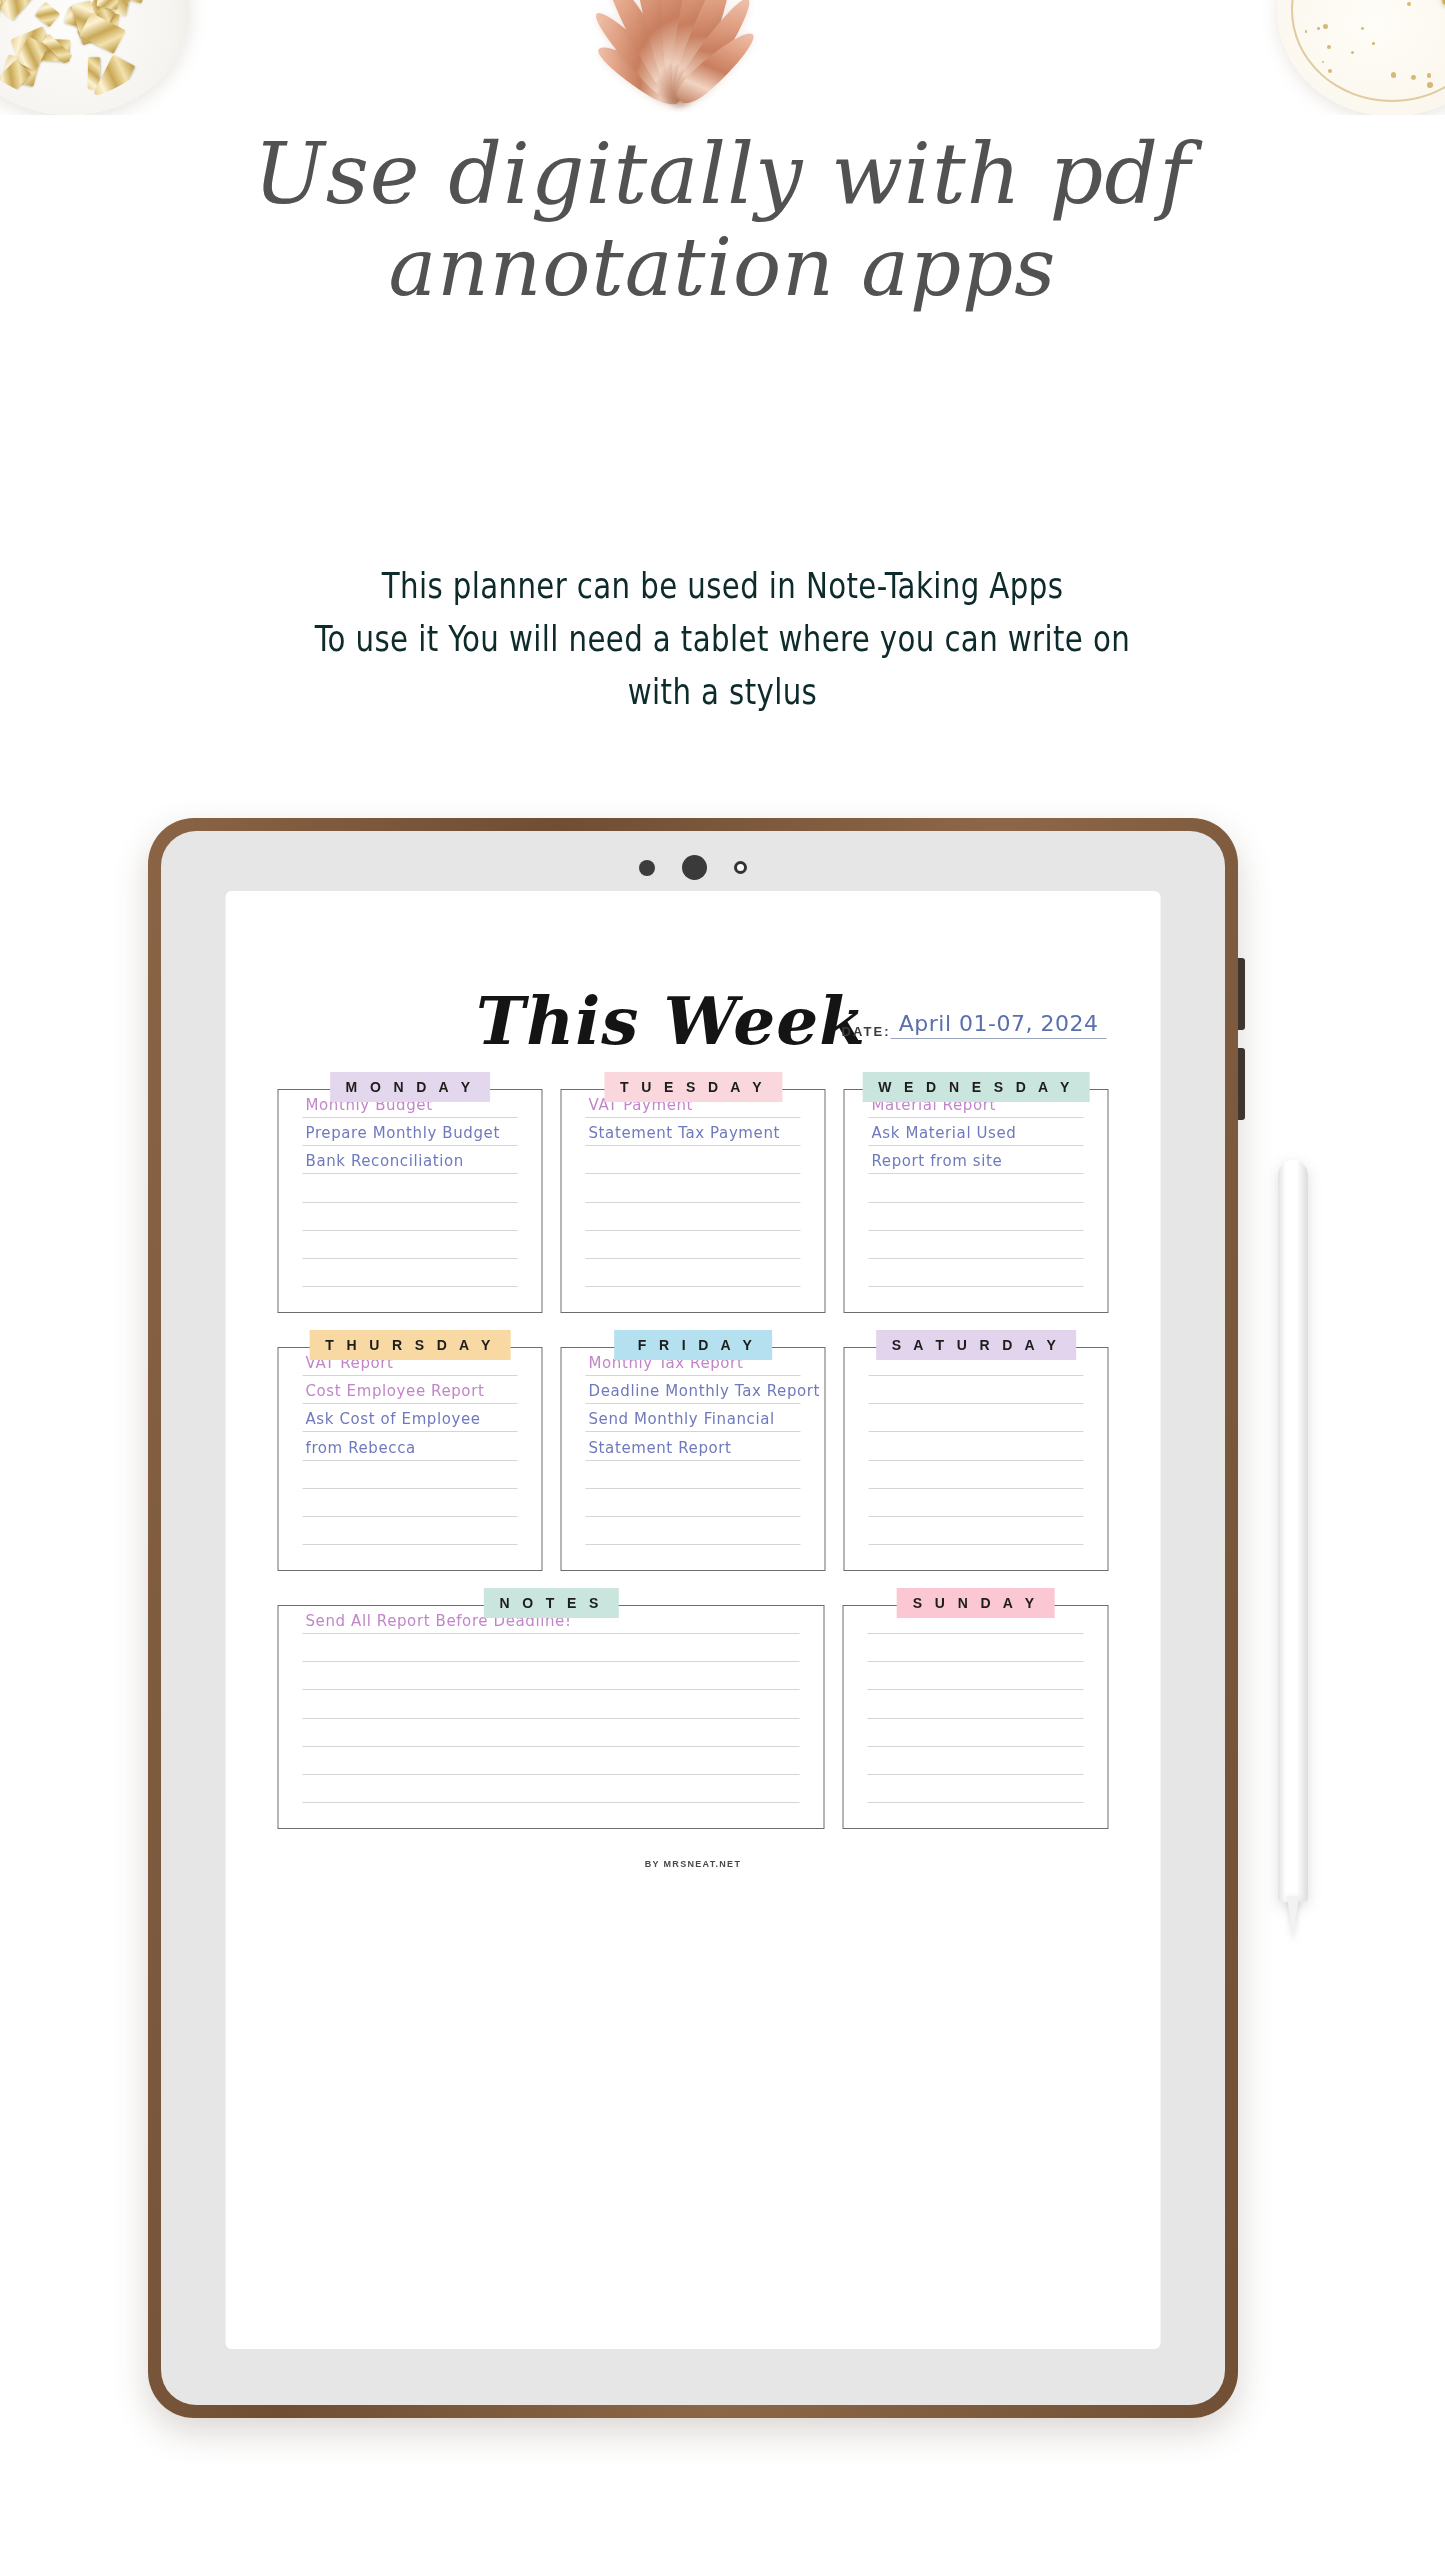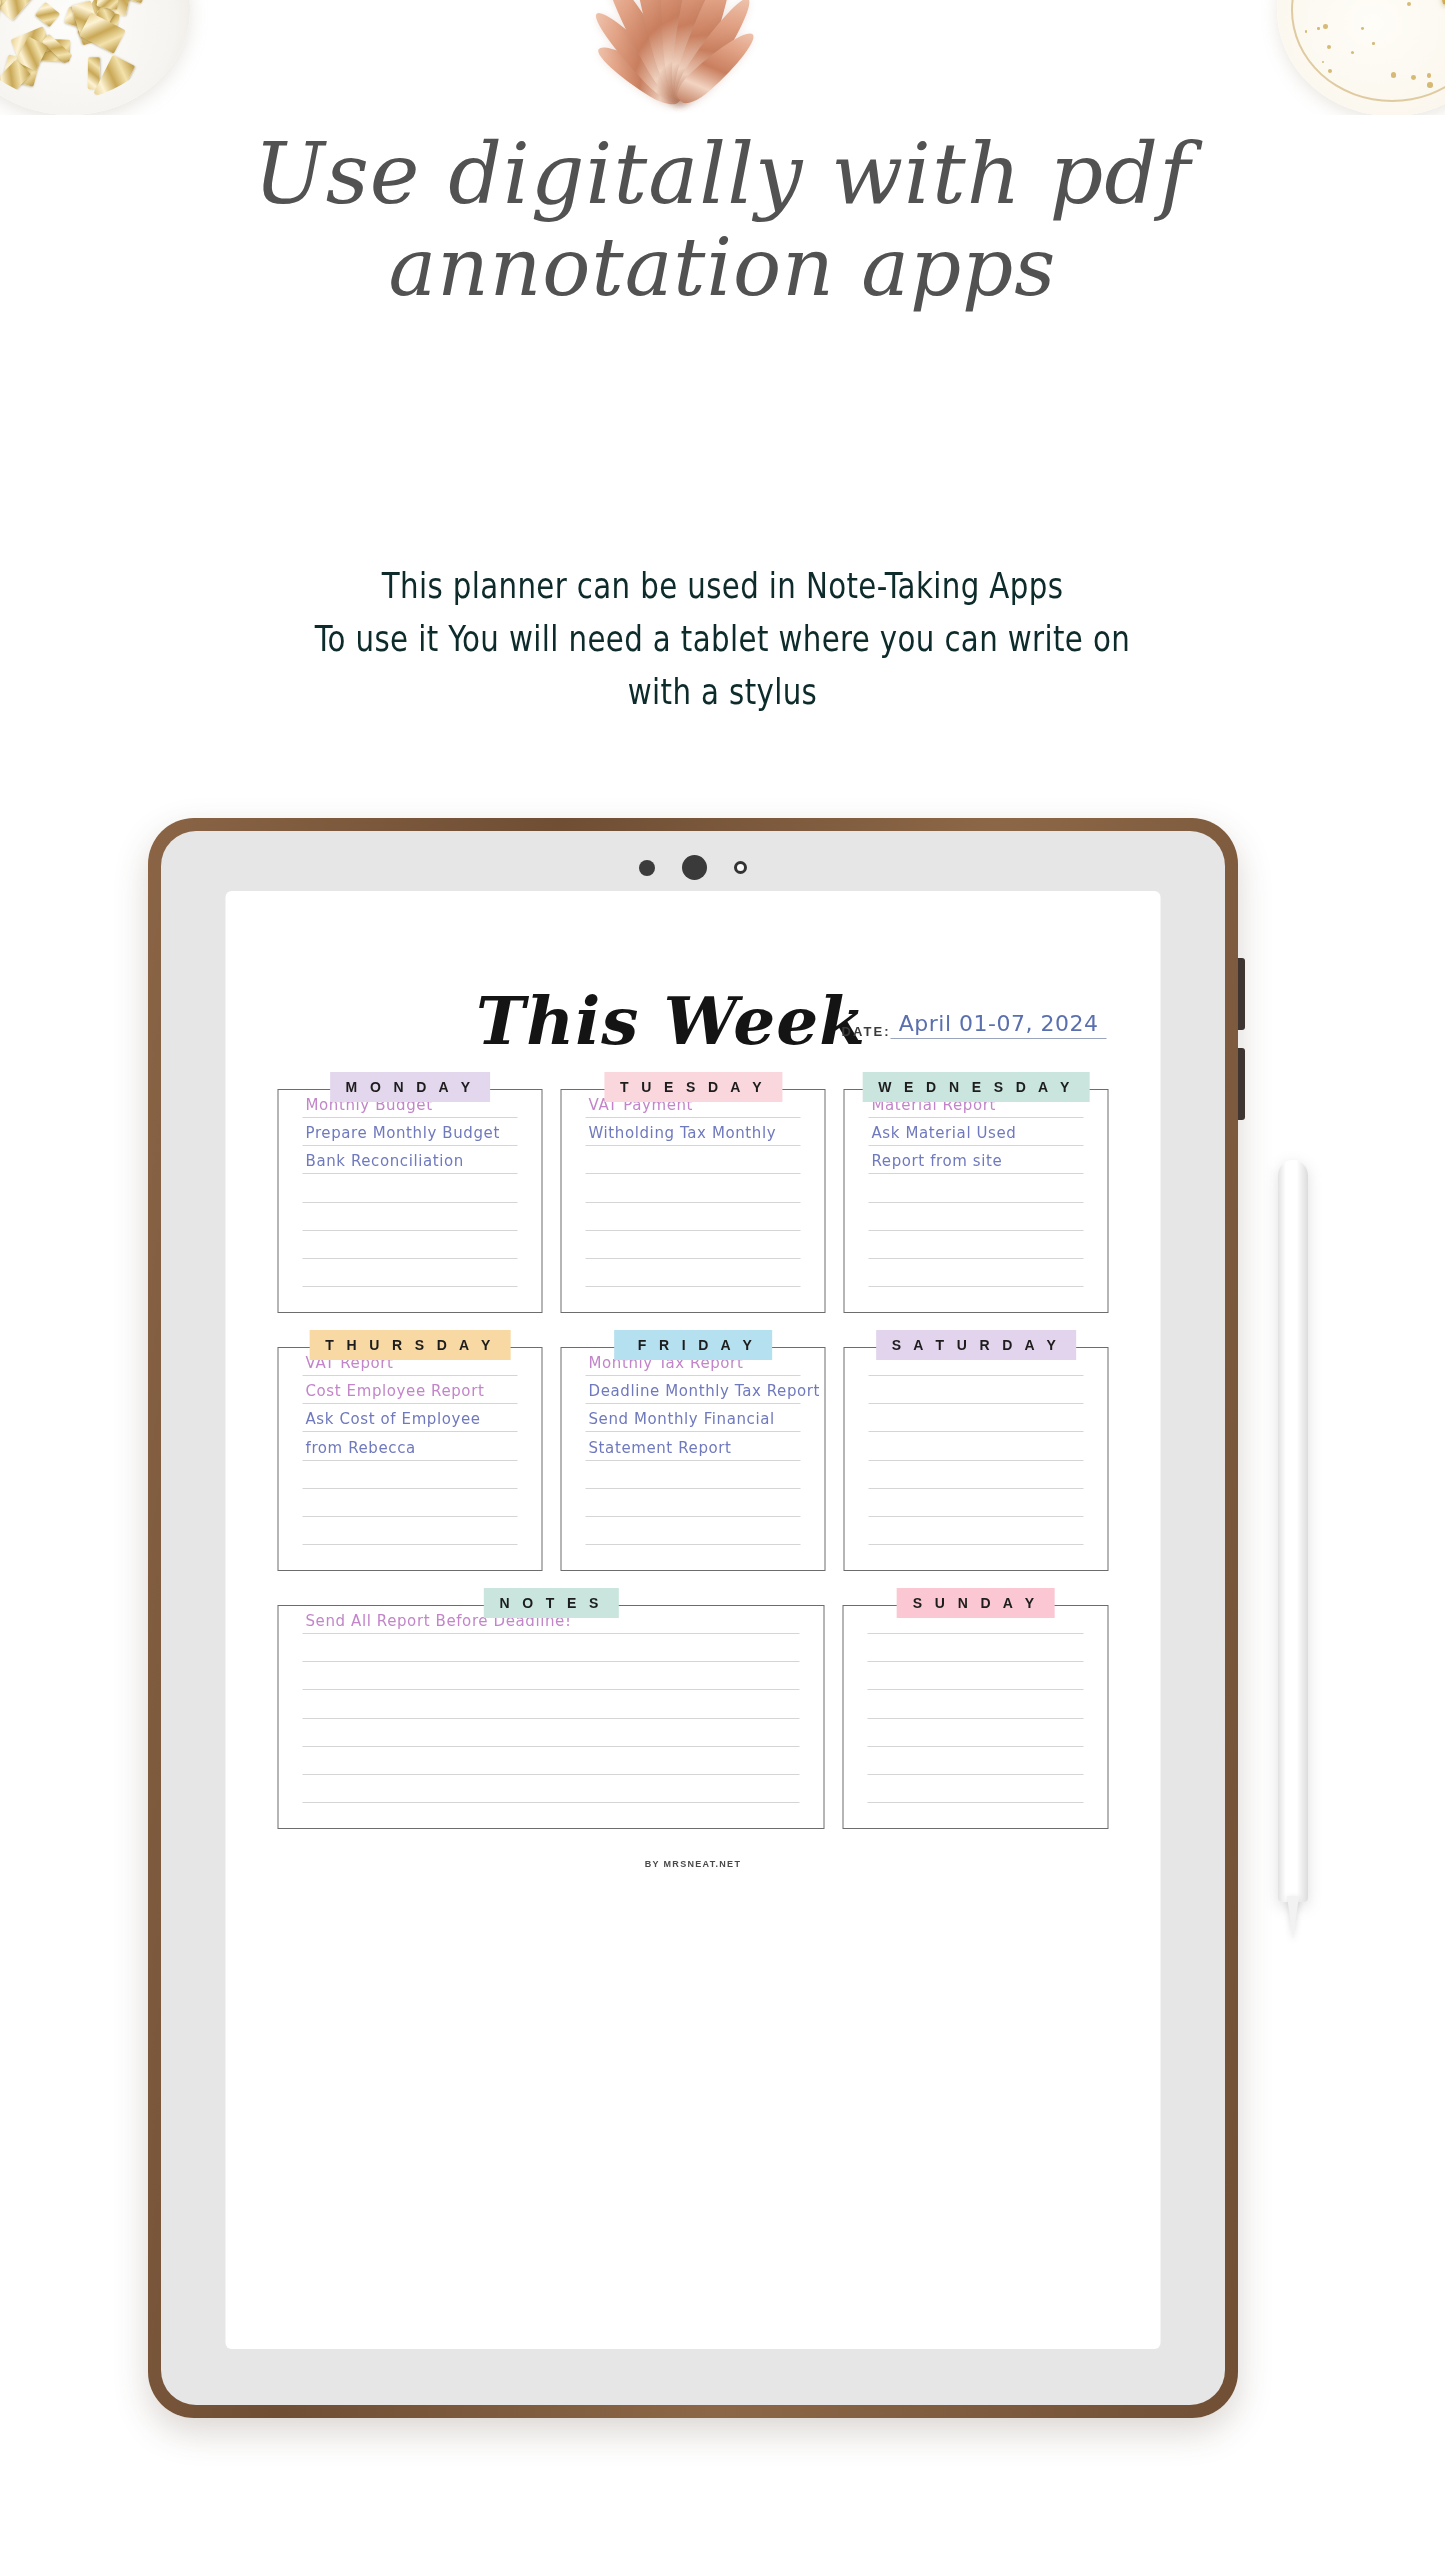--- a/index.html
+++ b/index.html
@@ -334,21 +334,21 @@
               <div class="line"></div>
             </div>
           </div>
           <div class="day-card">
             <div class="day-tab" style="background: rgb(250, 215, 221);">T U E S D A Y</div>
             <div class="lines-box">
               <div class="line">
                 <span class="line-text t-pink">VAT Payment</span>
               </div>
               <div class="line">
-                <span class="line-text t-blue">Witholding Tax Monthly</span>
+                <span class="line-text t-blue">Statement Tax Payment</span>
               </div>
               <div class="line"></div>
               <div class="line"></div>
               <div class="line"></div>
               <div class="line"></div>
               <div class="line"></div>
             </div>
           </div>
           <div class="day-card">
             <div class="day-tab" style="background: rgb(201, 229, 221);">W E D N E S D A Y</div>

